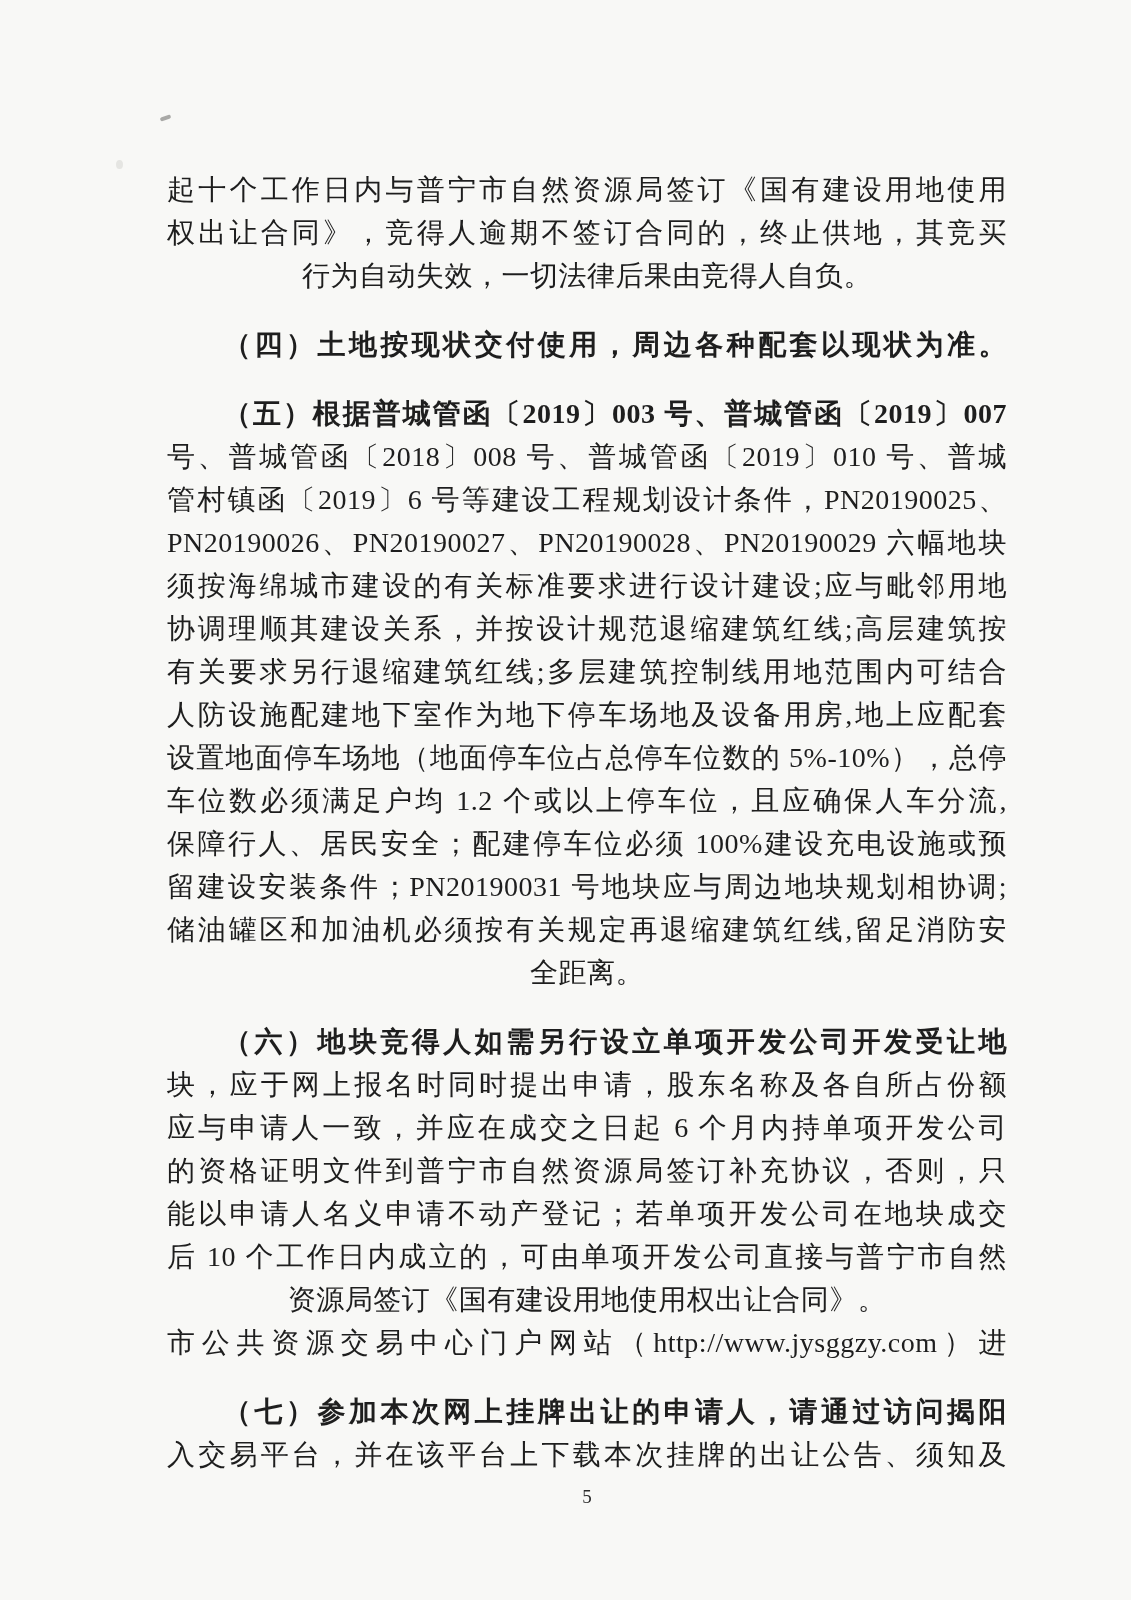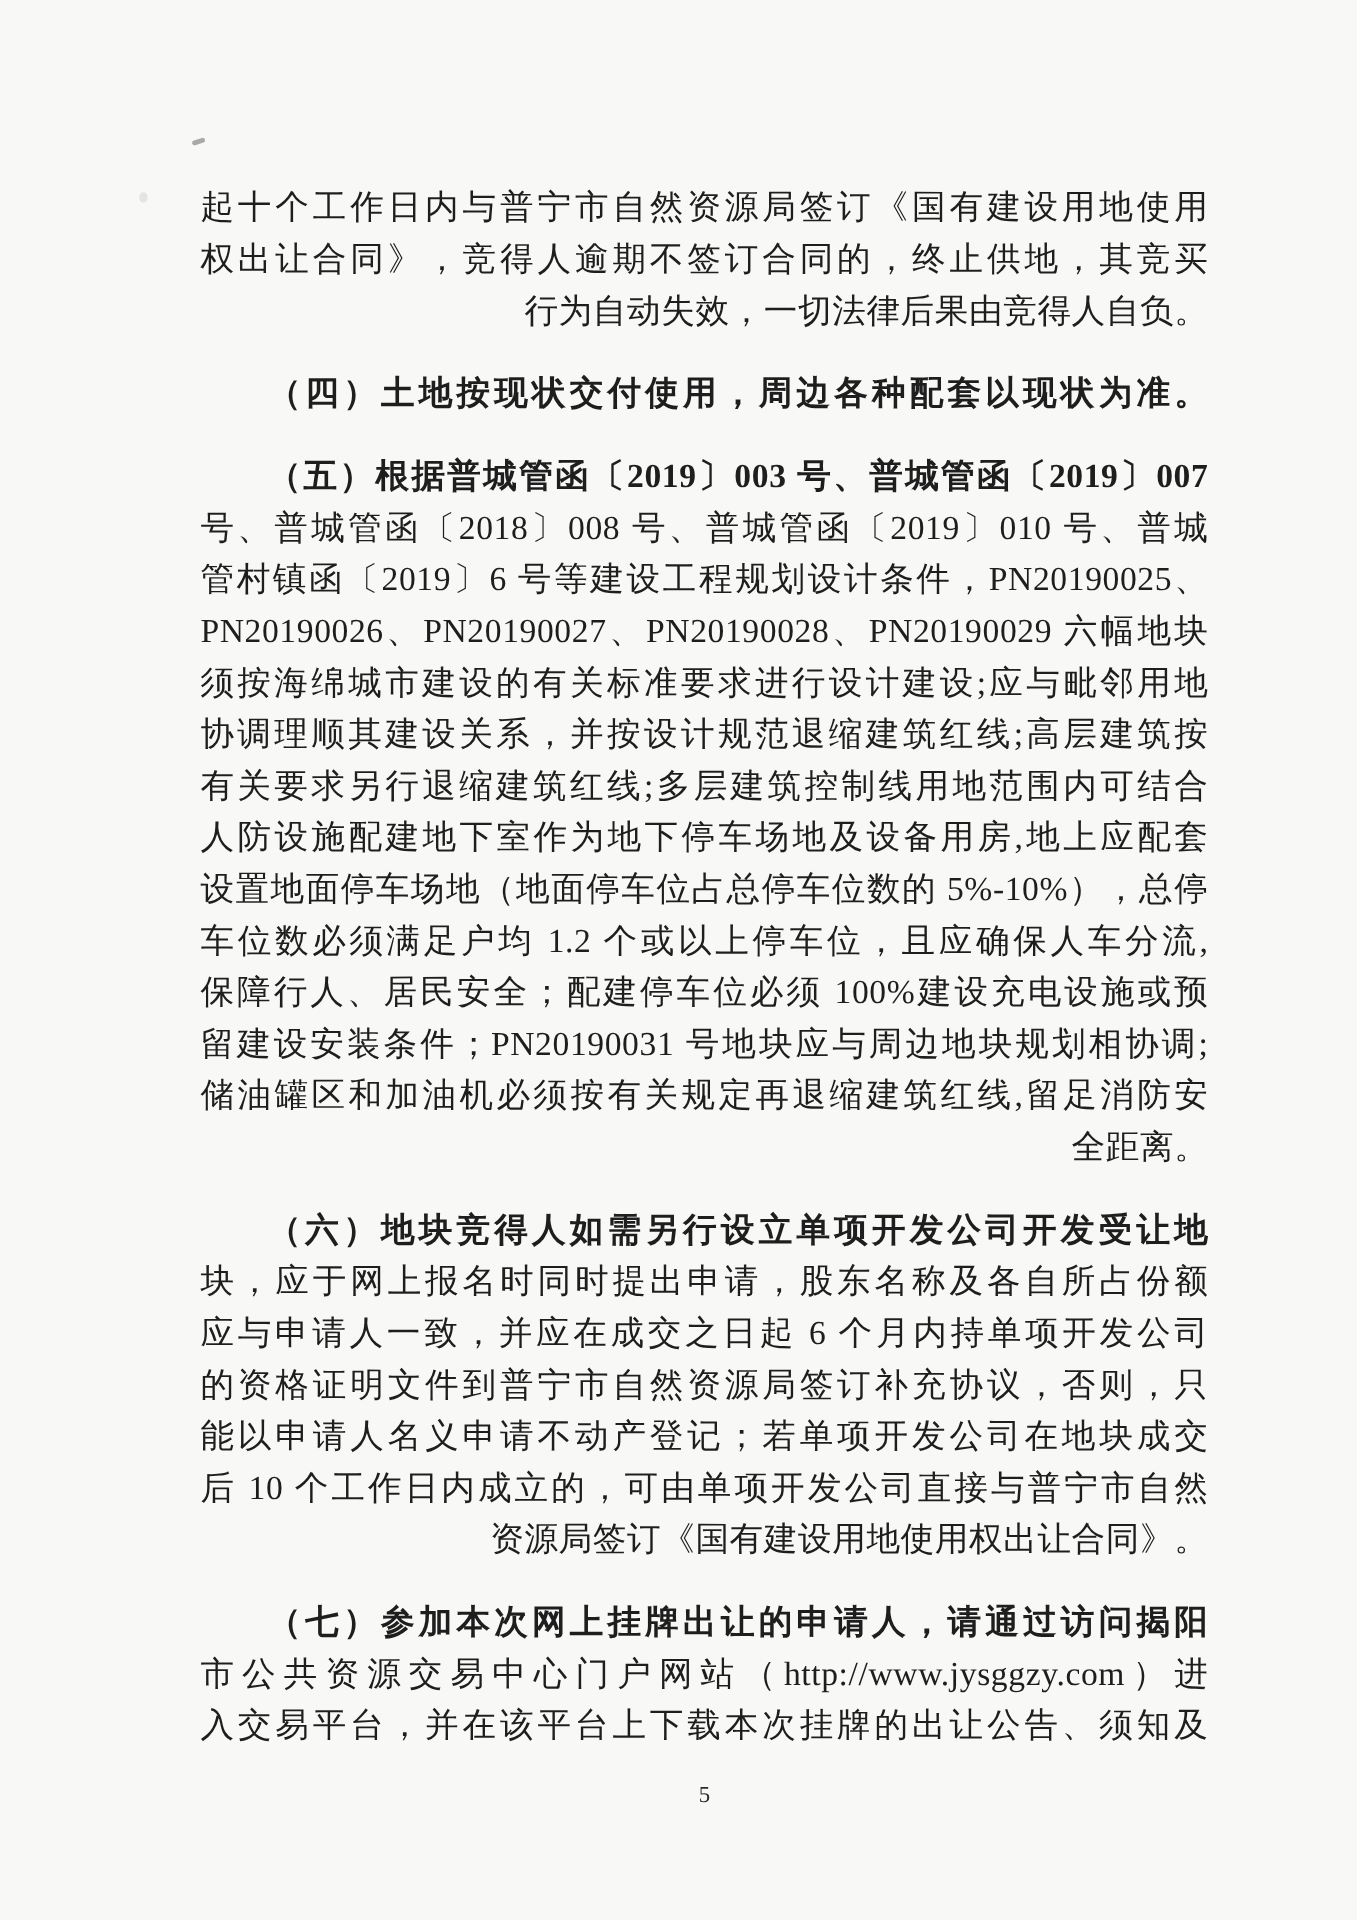--- a/index.html
+++ b/index.html
@@ -32,28 +32,28 @@
   }
   .a2 {
     left: 116px; top: 160px;
     width: 7px; height: 9px;
     opacity: .18;
     border-radius: 50%;
   }
   .doc {
     position: absolute;
     left: 167px;
-    top: 152px;
+    top: 168px;
     width: 840px;
   }
   .ln {
     font-size: 28px;
     line-height: 43px;
     height: 43px;
-    text-align: right;
+    text-align: center;
     white-space: normal;
     letter-spacing: 0.5px;
   }
   .j {
     text-align: justify;
     text-align-last: justify;
     text-justify: inter-character;
   }
   .ind { text-indent: 2em; }
   .gap { margin-top: 26px; font-weight: bold; }
@@ -93,19 +93,19 @@
     <div class="ln j">留建设安装条件；PN20190031 号地块应与周边地块规划相协调;</div>
     <div class="ln j">储油罐区和加油机必须按有关规定再退缩建筑红线,留足消防安</div>
     <div class="ln">全距离。</div>
     <div class="ln j ind gap">（六）地块竞得人如需另行设立单项开发公司开发受让地</div>
     <div class="ln j">块，应于网上报名时同时提出申请，股东名称及各自所占份额</div>
     <div class="ln j">应与申请人一致，并应在成交之日起 6 个月内持单项开发公司</div>
     <div class="ln j">的资格证明文件到普宁市自然资源局签订补充协议，否则，只</div>
     <div class="ln j">能以申请人名义申请不动产登记；若单项开发公司在地块成交</div>
     <div class="ln j">后 10 个工作日内成立的，可由单项开发公司直接与普宁市自然</div>
     <div class="ln">资源局签订《国有建设用地使用权出让合同》。</div>
+    <div class="ln j">市公共资源交易中心门户网站（http://www.jysggzy.com）进</div>
     <div class="ln j ind gap">（七）参加本次网上挂牌出让的申请人，请通过访问揭阳</div>
-    <div class="ln j">市公共资源交易中心门户网站（http://www.jysggzy.com）进</div>
     <div class="ln j">入交易平台，并在该平台上下载本次挂牌的出让公告、须知及</div>
   </main>
 
   <div class="pageno">5</div>
 </div>
 
 </body></html>

